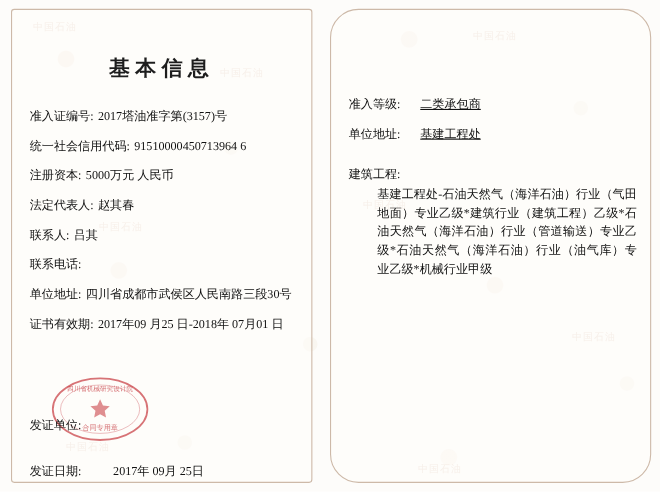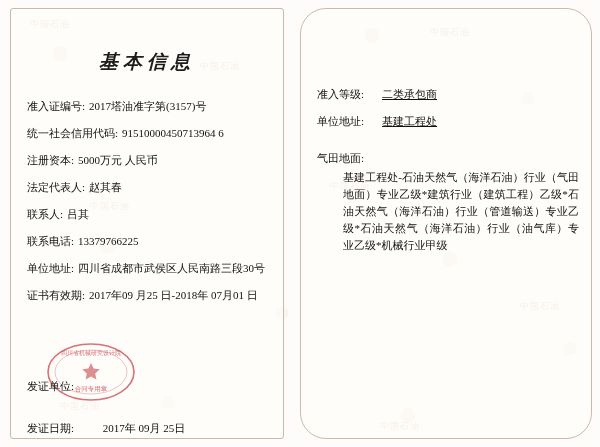--- a/index.html
+++ b/index.html
@@ -70,21 +70,20 @@
     height: 100%;
   }
   .doc-title {
     text-align: center;
     font-family: "Liberation Serif", serif;
     font-size: 19px;
     font-weight: bold;
     letter-spacing: 5px;
     color: #1d1d1d;
     margin-top: 40px;
-    font-style: italic;
   }
   .field-list {
     margin: 24px 0 0 0;
     padding: 0 14px 0 16px;
   }
   .field-row {
     display: flex;
     align-items: flex-end;
     font-family: "Liberation Serif", serif;
     font-size: 11px;
@@ -207,21 +206,20 @@
           <span class="field-value wide">赵其春</span>
         </div>
 
         <div class="field-row">
           <span class="field-label">联系人:</span>
           <span class="field-value wide">吕其</span>
         </div>
 
         <div class="field-row">
           <span class="field-label">联系电话:</span>
-          <span class="field-value wide">13379766225</span>
         </div>
 
         <div class="field-row">
           <span class="field-label">单位地址:</span>
           <span class="field-value wide">四川省成都市武侯区人民南路三段30号</span>
         </div>
 
         <div class="field-row">
           <span class="field-label">证书有效期:</span>
           <span class="field-value wide">2017年09 月25 日-2018年 07月01 日</span>
@@ -260,20 +258,20 @@
           <span class="field-label">准入等级:</span>
           <span class="rv">二类承包商</span>
         </div>
         <div class="right-row">
           <span class="field-label">单位地址:</span>
           <span class="rv">基建工程处</span>
         </div>
       </div>
 
       <div class="scope-block">
-        <span class="scope-label">气田地面:</span>
+        <span class="scope-label">建筑工程:</span>
         <span class="scope-text">基建工程处-石油天然气（海洋石油）行业（气田地面）专业乙级*建筑行业（建筑工程）乙级*石油天然气（海洋石油）行业（管道输送）专业乙级*石油天然气（海洋石油）行业（油气库）专业乙级*机械行业甲级</span>
       </div>
 
     </div>
   </div>
 
 </div>
 
 </body></html>

